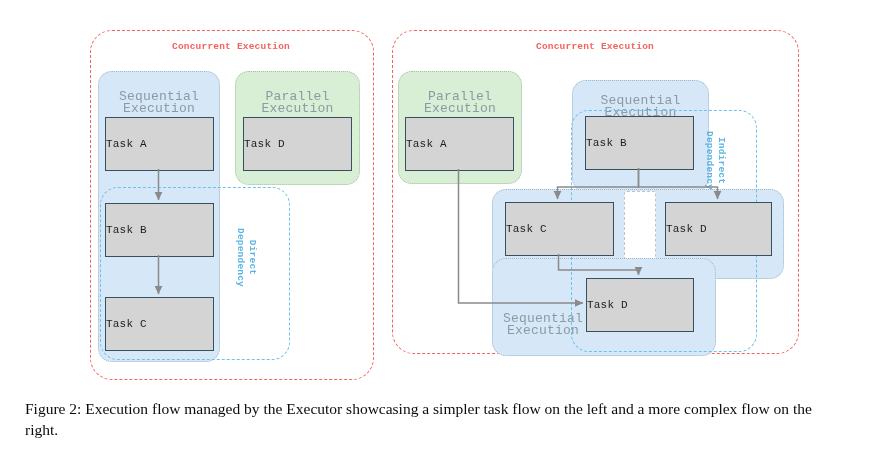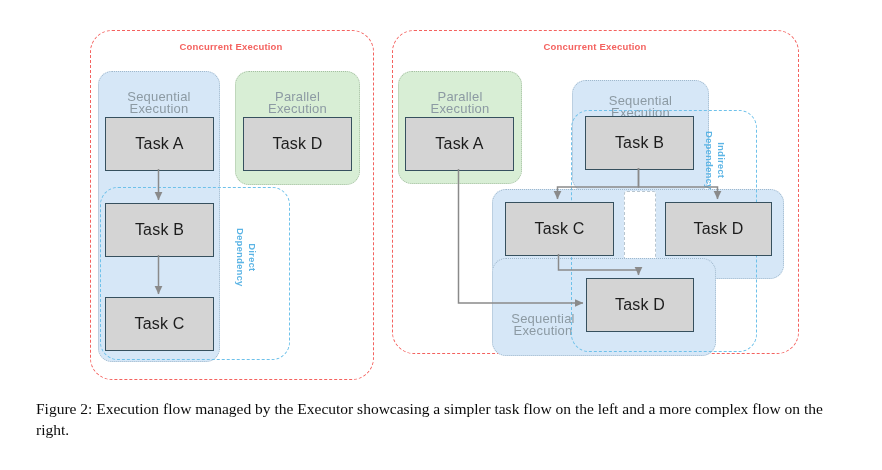--- a/index.html
+++ b/index.html
@@ -1,27 +1,27 @@
 <!DOCTYPE html>
 <html><head>
 <meta charset="utf-8">
 <style>
   html,body{margin:0;padding:0;}
   body{
     width:882px;height:470px;background:#ffffff;
     font-family:"Liberation Sans", sans-serif;
     position:relative;overflow:hidden;
   }
-  #figure{position:absolute;left:0;top:0;width:698px;height:390px;}
+  #figure{position:absolute;left:0;top:0;width:698px;height:390px;font-family:Liberation Mono, monospace;}
   #figure svg{position:absolute;left:0;top:0;}
 
   .task-box{
     position:absolute;background:#d4d4d4;border:1.6px solid #36505e;
-    display:flex;align-items:center;justify-content:center;
-    font-size:16px;color:#1d1d1d;letter-spacing:.2px;
+    display:flex;align-items:center;justify-content:flex-start;
+    font-size:11px;color:#1d1d1d;letter-spacing:.2px;
   }
   .group-box{position:absolute;border-radius:14px;}
   .blue-fill{background:#d6e7f7;border:1.4px dotted #9fb8cc;}
   .green-fill{background:#d8eed5;border:1.4px dotted #a5bfa2;}
   .red-dash{border:1.4px dashed #f4625f;border-radius:22px;background:transparent;}
   .blue-dash{border:1.4px dashed #6ec1ea;border-radius:18px;background:transparent;}
   .white-dash{border:1.4px dashed #b9c6cf;border-radius:4px;background:#ffffff;}
 
   .grp-label{
     position:absolute;width:100%;text-align:center;
@@ -33,21 +33,21 @@
     color:#f4625f;letter-spacing:.2px;font-weight:bold;width:120px;
   }
   .rot-label{
     position:absolute;font-size:9.5px;line-height:12px;color:#5bb4e5;
     letter-spacing:.2px;font-weight:bold;text-align:center;
     transform-origin:left top;transform:rotate(90deg);white-space:nowrap;
   }
   .rot-label span{display:block;}
 
   #caption{
-    position:absolute;left:36px;top:398px;width:822px;
+    position:absolute;left:25px;top:398px;width:822px;
     font-family:"Liberation Serif", serif;font-size:15.5px;line-height:21px;
     color:#0b0b0b;
   }
 </style>
 </head>
 <body>
 
 <div id="figure">
 
   <div class="group-box red-dash" style="left:90px;top:30px;width:282px;height:348px;"></div>

